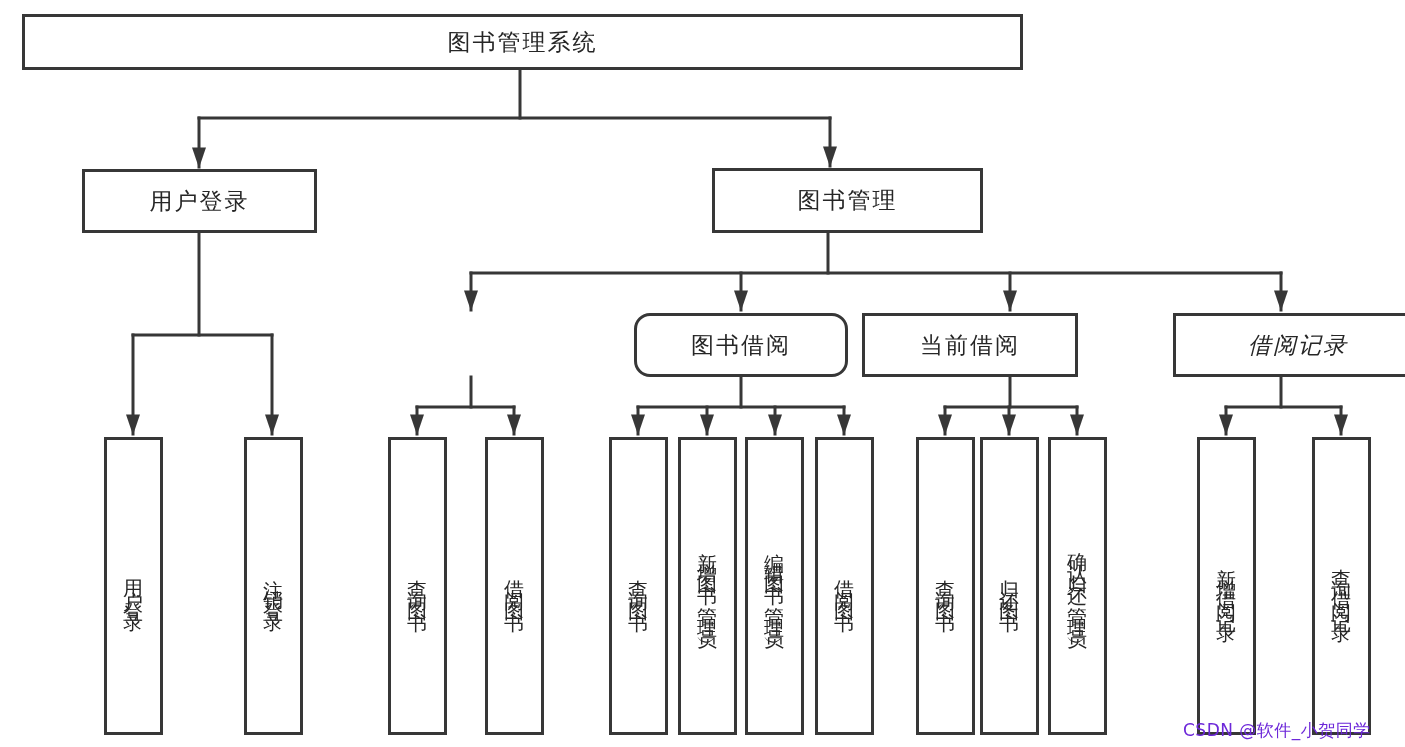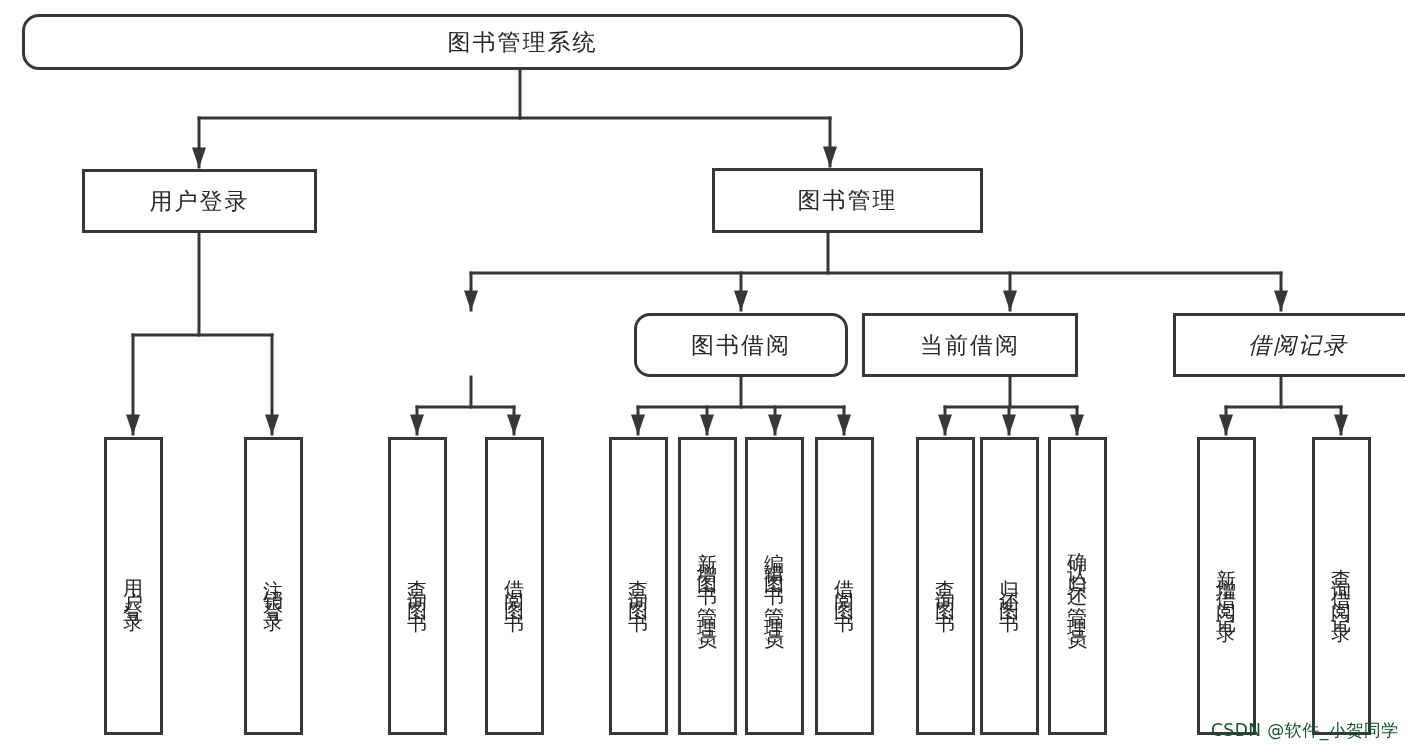--- a/index.html
+++ b/index.html
@@ -46,24 +46,24 @@
   .v-node {
     writing-mode: vertical-rl;
     text-orientation: mixed;
     font-size: 20px;
     letter-spacing: 11px;
     line-height: 1;
   }
   .lbl { display: inline-block; }
   .watermark {
     position: absolute;
-    left: 1211px;
+    left: 1183px;
     top: 719px;
     font-size: 17px;
-    color: #14532d;
+    color: #6d28d9;
     letter-spacing: 0.5px;
     white-space: nowrap;
     z-index: 5;
   }
 </style>
 </head>
 <body>
 
 <div class="stage">
 
@@ -108,21 +108,21 @@
     <path class="wire" d="M945,407 V434" marker-end="url(#arrowhead)"></path>
     <path class="wire" d="M1009,407 V434" marker-end="url(#arrowhead)"></path>
     <path class="wire" d="M1077,407 V434" marker-end="url(#arrowhead)"></path>
 
     <path class="wire" d="M1281,377 V407"></path>
     <path class="wire" d="M1226,407 H1341"></path>
     <path class="wire" d="M1226,407 V434" marker-end="url(#arrowhead)"></path>
     <path class="wire" d="M1341,407 V434" marker-end="url(#arrowhead)"></path>
   </svg>
 
-  <div class="node h-node" style="left:22px; top:14px; width:1001px; height:56px;border-radius:17px;">
+  <div class="node h-node" style="left:22px; top:14px; width:1001px; height:56px;">
     <span class="lbl">图书管理系统</span>
   </div>
 
   <div class="node h-node" style="left:82px; top:169px; width:235px; height:64px;">
     <span class="lbl">用户登录</span>
   </div>
   <div class="node h-node" style="left:712px; top:168px; width:271px; height:65px;text-align:right;">
     <span class="lbl">图书管理</span>
   </div>
 

